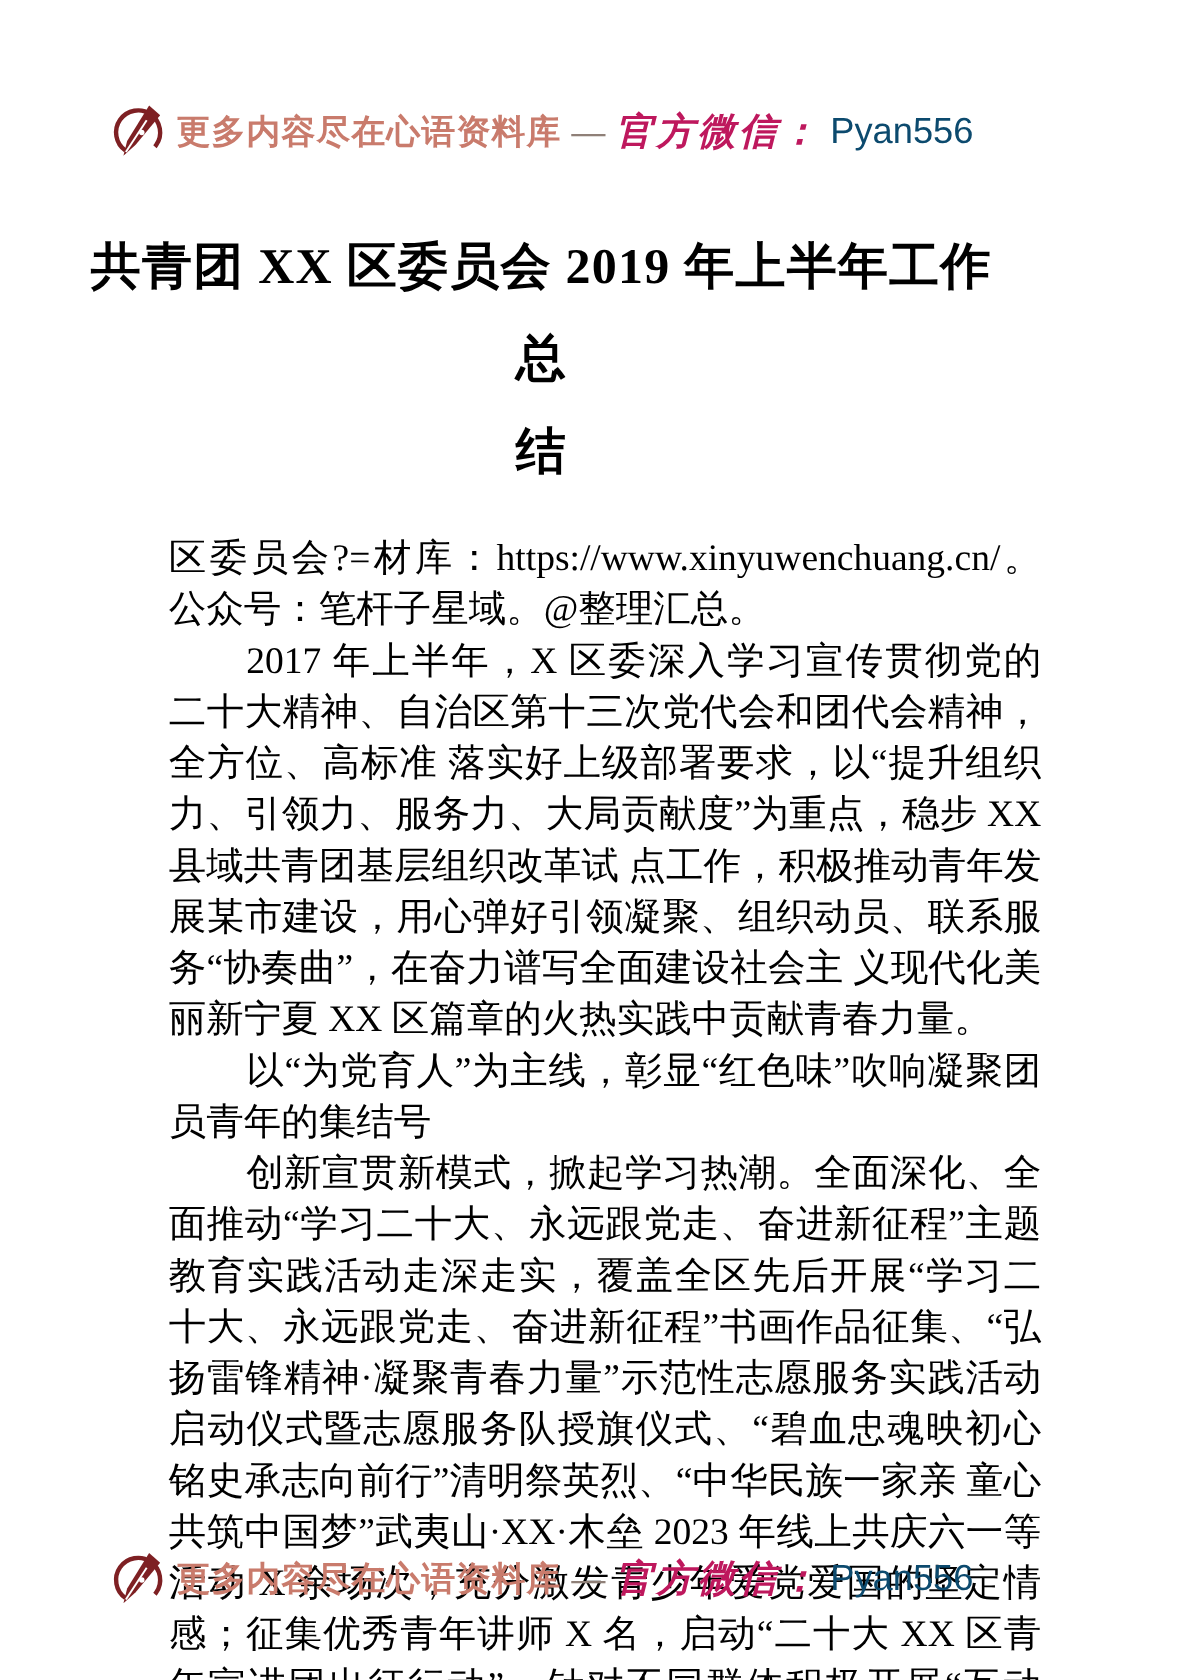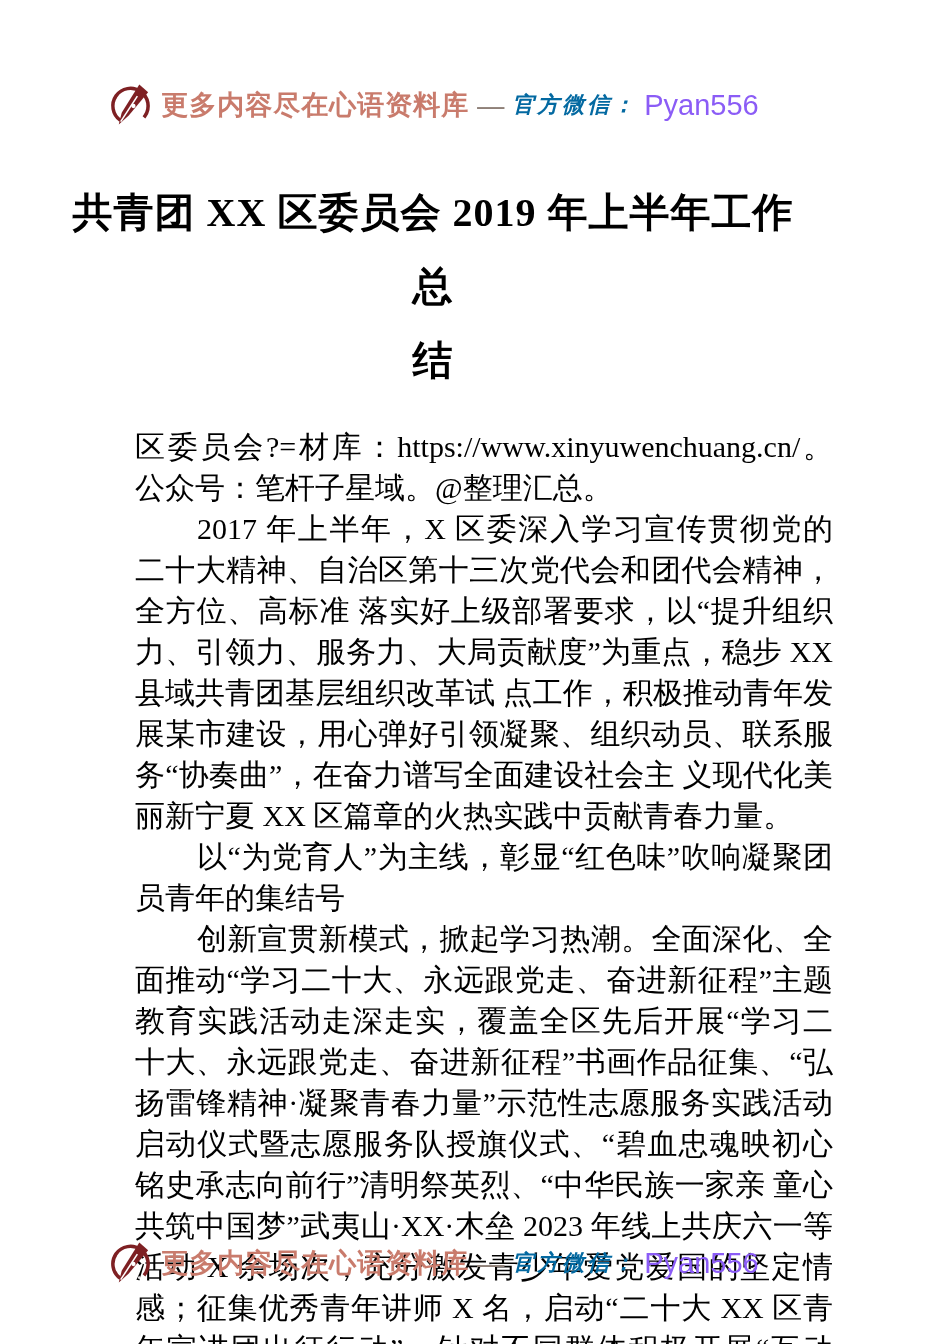--- a/index.html
+++ b/index.html
@@ -44,29 +44,29 @@
     color: #c97b6c;
     letter-spacing: 1px;
   }
   .dash {
     font-size: 27px;
     font-weight: bold;
     color: #8f8078;
     margin: 0 1px;
   }
   .wx-label {
-    font-size: 22px;
+    font-size: 30px;
     font-style: italic;
     font-weight: 600;
-    color: #0369a1;
+    color: #be185d;
     letter-spacing: 3px;
   }
   .wx-id {
     font-size: 29px;
-    color: #8b5cf6;
+    color: #0c4a6e;
     font-family: "Liberation Sans", "DejaVu Sans", sans-serif;
   }
   .doc-title {
     margin: 46px 70px 0 70px;
     text-align: center;
     font-size: 40px;
     line-height: 74px;
     font-weight: bold;
     letter-spacing: 1px;
   }

